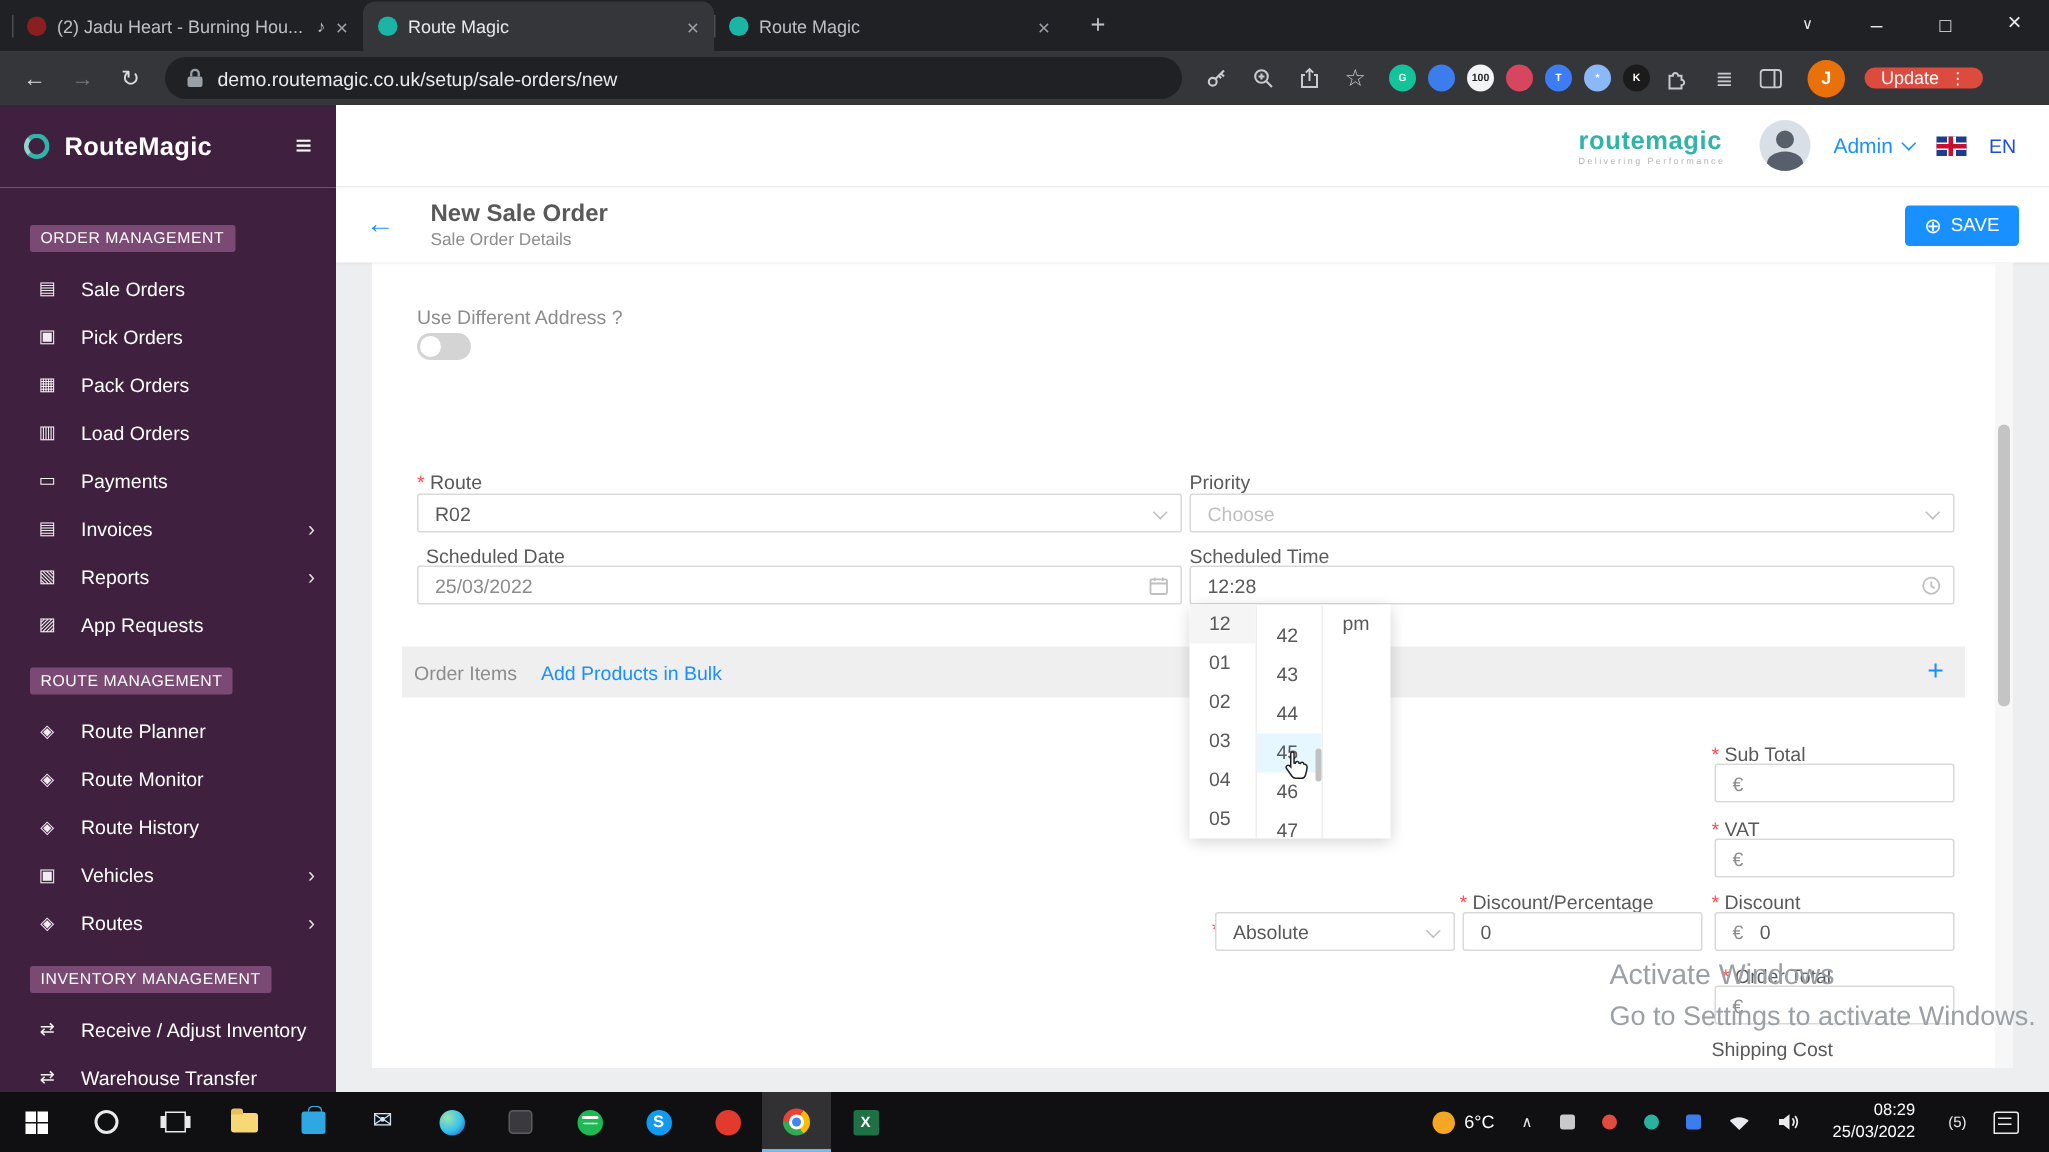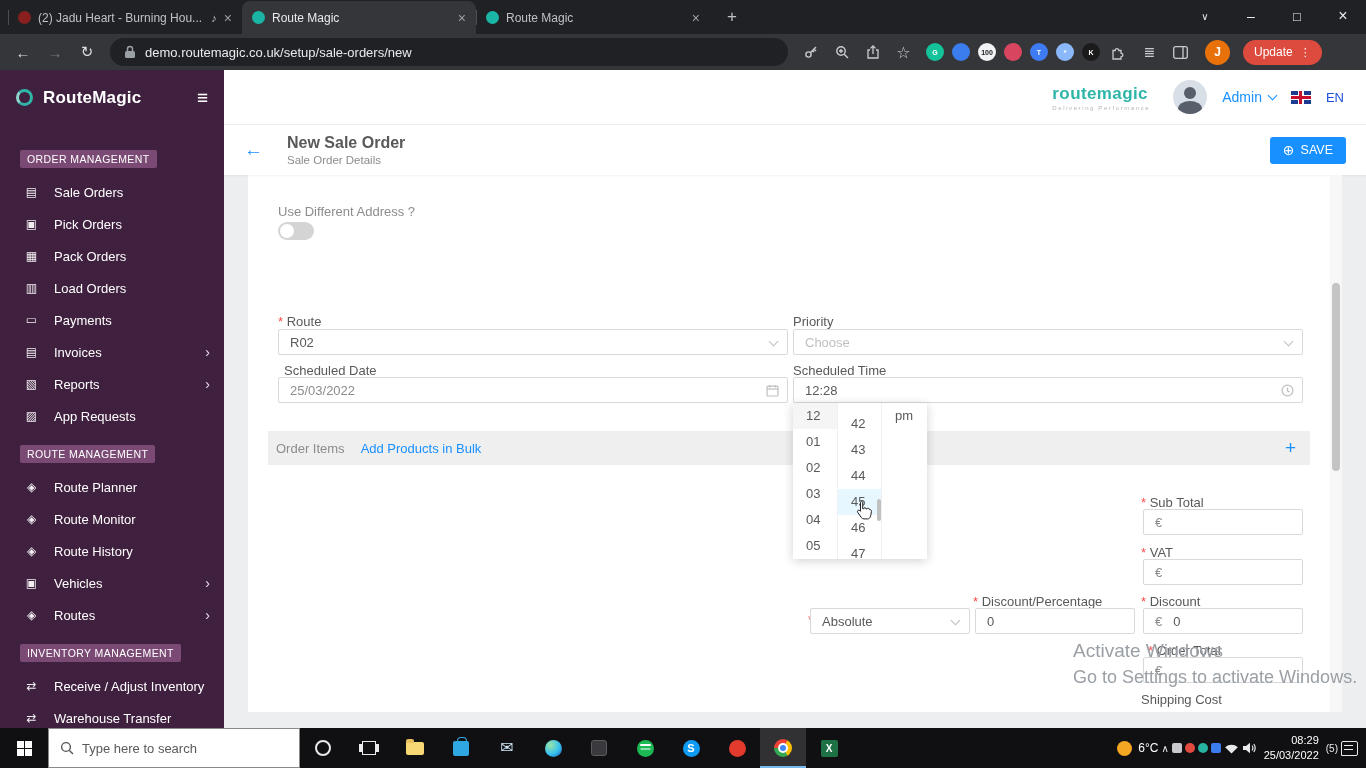--- a/index.html
+++ b/index.html
@@ -34,21 +34,21 @@
   .glyph-fwd::before{content:"\2192"}
   .glyph-refresh::before{content:"\21BB"}
   .urlbox{width:678px;height:28px;background:#202124;border-radius:14px;display:flex;align-items:center;gap:9px;padding:0 14px;margin:0 4px;cursor:text}
   .url-text{color:#e8eaed;font-size:13px;white-space:nowrap}
   .tool-ic{width:25px;height:25px;display:flex;align-items:center;justify-content:center;color:#c7cbd1;font-size:14px;cursor:pointer}
   .glyph-star::before{content:"\2606";font-size:16px}
   .glyph-lines::before{content:"\2263";font-size:14px}
   .ext-row{display:flex;align-items:center;gap:8px;margin-left:4px}
   .ext-dot{width:18px;height:18px;border-radius:50%;display:flex;align-items:center;justify-content:center;font-size:7px;font-weight:bold;cursor:pointer;flex:none}
   .profile-avatar{width:25px;height:25px;border-radius:50%;background:#e8710a;color:#fff;font-size:12px;font-weight:bold;display:flex;align-items:center;justify-content:center;margin-left:6px;cursor:pointer}
-  .update-pill{height:25px;border-radius:13px;background:#dd4b3e;color:#fff;font-size:12px;display:flex;align-items:center;gap:7px;padding:0 11px;margin-left:7px;cursor:pointer}
+  .update-pill{height:14px;border-radius:13px;background:#dd4b3e;color:#fff;font-size:12px;display:flex;align-items:center;gap:7px;padding:0 11px;margin-left:7px;cursor:pointer}
   .glyph-dots::before{content:"\22EE";font-size:11px}
 
   
   .brandbar{position:absolute;left:0;top:70px;width:224px;height:55px;background:#40203f;display:flex;align-items:center;gap:10px;padding:0 16px;z-index:2}
   .brand-logo{width:17px;height:17px;border-radius:50%;border:3px solid #2fb5a8;border-left-color:#8fd6cd;flex:none}
   .brand-name{color:#fff;font-size:17px;font-weight:bold;letter-spacing:.2px}
   .hamburger{margin-left:auto;color:#fff;font-size:19px;cursor:pointer}
   .hamburger::before{content:"\2261"}
   .topbar{position:absolute;left:224px;top:70px;right:0;height:55px;background:#fff;border-bottom:1px solid #ececec;display:flex;align-items:center;justify-content:flex-end;gap:15px;padding:0 22px}
   .logo-right{display:flex;flex-direction:column;align-items:flex-start;margin-right:8px}
@@ -154,21 +154,21 @@
   .edge-ic{width:17px;height:17px;border-radius:50%;background:radial-gradient(circle at 32% 30%,#9be5a8,#35c1f1 55%,#2052b0)}
   .darkapp-ic{width:16px;height:16px;border-radius:3px;background:#3a3a3e;border:1px solid #5c5c60}
   .spotify-ic{width:17px;height:17px;border-radius:50%;background:#1db954;position:relative}
   .spotify-ic::before{content:"";position:absolute;left:3px;top:4px;width:11px;height:2px;border-radius:2px;background:#fff;box-shadow:0 4px 0 -0.5px #fff,0 8px 0 -1px #fff}
   .skype-ic{width:17px;height:17px;border-radius:50%;background:#0f9bf2;color:#fff;font-size:11px;font-weight:bold;display:flex;align-items:center;justify-content:center}
   .red-ic{width:17px;height:17px;border-radius:50%;background:#e23b2e}
   .chrome-ic{width:18px;height:18px;border-radius:50%;background:conic-gradient(from -90deg,#ea4335 0 120deg,#fbbc05 120deg 240deg,#34a853 240deg 360deg);position:relative}
   .chrome-ic::before{content:"";position:absolute;left:4px;top:4px;width:10px;height:10px;border-radius:50%;background:#fff}
   .chrome-ic::after{content:"";position:absolute;left:6px;top:6px;width:6px;height:6px;border-radius:50%;background:#4285f4}
   .excel-ic{width:17px;height:17px;background:#1e7145;color:#fff;font-size:10px;font-weight:bold;display:flex;align-items:center;justify-content:center;border-radius:2px}
-  .tb-tray{margin-left:auto;display:flex;align-items:center;gap:3px;padding-right:8px}
+  .tb-tray{margin-left:auto;display:flex;align-items:center;gap:18px;padding-right:20px}
   .weather{display:flex;align-items:center;gap:6px;font-size:12px;cursor:pointer}
   .sun-ic{width:15px;height:15px;border-radius:50%;background:#f5a623}
   .tray-chev{font-size:10px;color:#e8eaed;cursor:pointer}
   .tray-chev::before{content:"\2227"}
   .tray-mini{width:10px;height:10px;border-radius:2px;cursor:pointer}
   .clock{display:flex;flex-direction:column;align-items:flex-end;justify-content:flex-end;font-size:11px;line-height:1.4;padding:0 4px;cursor:pointer}
   .tb-count{font-size:10px;color:#e8eaed}
   .notif-ic{width:17px;height:15px;border:1.5px solid #e8eaed;border-radius:2px 2px 2px 0;position:relative;cursor:pointer}
   .notif-ic::before{content:"";position:absolute;left:2px;top:3px;width:9px;height:1.5px;background:#e8eaed;box-shadow:0 4px 0 #e8eaed}
 
@@ -487,29 +487,20 @@
 
   <div class="taskbar">
     <div class="tb-start">
         <span class="winlogo">
           <span></span>
           <span></span>
           <span></span>
           <span></span>
         </span>
       </div>
-    <div class="tb-search">
-      <span style="display:flex">
-        <svg width="14" height="14" viewBox="0 0 14 14">
-            <circle cx="6" cy="6" r="4.4" fill="none" stroke="#555" stroke-width="1.4"></circle>
-            <line x1="9.4" y1="9.4" x2="13" y2="13" stroke="#555" stroke-width="1.4"></line>
-          </svg>
-      </span>
-      <input placeholder="Type here to search" style="">
-    </div>
     <div class="tb-ic">
         <span class="cortana-ring"></span>
       </div>
     <div class="tb-ic">
         <span class="taskview-ic"></span>
       </div>
     <div class="tb-ic">
         <span class="folder-ic"></span>
       </div>
     <div class="tb-ic">

